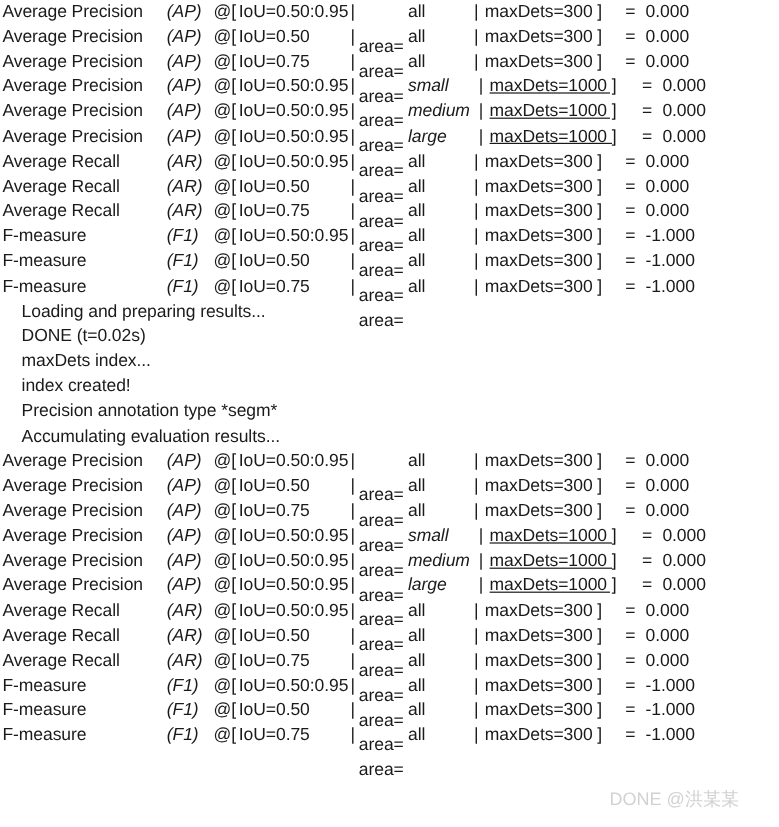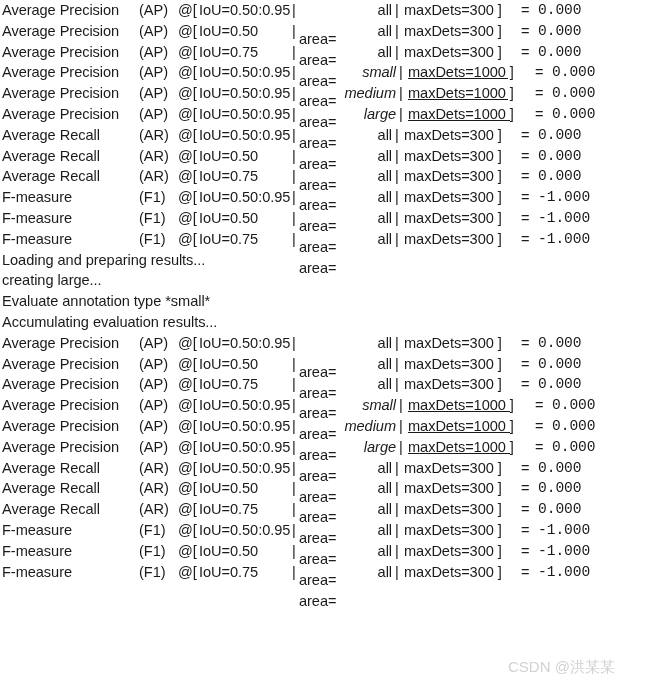--- a/index.html
+++ b/index.html
@@ -21,45 +21,45 @@
     padding: 0;
     box-sizing: border-box;
     border-radius: 32px;
   }
   .log-line {
     position: relative;
     height: 20.8px;
     line-height: 20.8px;
     font-size: 14.6px;
     white-space: pre;
-    padding-left: 2px;
+    padding-left: 18px;
     letter-spacing: -0.06px;
     color: #1a1a1a;
     font-family: "Liberation Sans", sans-serif;
   }
   
   .log-line.metric {
     padding-left: 0;
   }
   .col {
     position: absolute;
     top: 0;
     white-space: pre;
   }
   .c-metric  { left: 2px; }
-  .c-tag     { left: 139px; }
+  .c-tag     { left: 139px; font-style: italic; }
   .c-at      { left: 178px; }
   .c-iou     { left: 199px; }
   .c-bar1    { left: 292px; }
   .c-area    { left: 299px; margin-top: 29px; }
-  .c-areaval { left: 340px; text-align: right; width: 52px; }
+  .c-areaval { left: 340px; text-align: left; width: 52px; }
   .c-bar2    { left: 395px; }
   .c-dets    { left: 404px; }
   .c-eq      { left: 521px; }
-  .c-val     { left: 538px; font-family: Liberation Mono, monospace; }
+  .c-val     { left: 538px; }
 
   
   .log-line.wide .c-areaval { width: 56px; font-style: italic; }
   .log-line.wide .c-bar2    { left: 399px; }
   .log-line.wide .c-dets    { left: 408px; text-decoration: underline; }
   .log-line.wide .c-eq      { left: 535px; }
   .log-line.wide .c-val     { left: 552px; }
 
   #watermark {
     position: absolute;
@@ -84,30 +84,32 @@
       <div class="log-line metric wide"><span class="col c-metric">Average Precision</span><span class="col c-tag">(AP)</span><span class="col c-at">@[</span><span class="col c-iou">IoU=0.50:0.95</span><span class="col c-bar1">|</span><span class="col c-area">area=</span><span class="col c-areaval">small</span><span class="col c-bar2">|</span><span class="col c-dets">maxDets=1000 ]</span><span class="col c-eq">=</span><span class="col c-val">0.000</span></div>
       <div class="log-line metric wide"><span class="col c-metric">Average Precision</span><span class="col c-tag">(AP)</span><span class="col c-at">@[</span><span class="col c-iou">IoU=0.50:0.95</span><span class="col c-bar1">|</span><span class="col c-area">area=</span><span class="col c-areaval">medium</span><span class="col c-bar2">|</span><span class="col c-dets">maxDets=1000 ]</span><span class="col c-eq">=</span><span class="col c-val">0.000</span></div>
       <div class="log-line metric wide"><span class="col c-metric">Average Precision</span><span class="col c-tag">(AP)</span><span class="col c-at">@[</span><span class="col c-iou">IoU=0.50:0.95</span><span class="col c-bar1">|</span><span class="col c-area">area=</span><span class="col c-areaval">large</span><span class="col c-bar2">|</span><span class="col c-dets">maxDets=1000 ]</span><span class="col c-eq">=</span><span class="col c-val">0.000</span></div>
       <div class="log-line metric"><span class="col c-metric">Average Recall</span><span class="col c-tag">(AR)</span><span class="col c-at">@[</span><span class="col c-iou">IoU=0.50:0.95</span><span class="col c-bar1">|</span><span class="col c-area">area=</span><span class="col c-areaval">all</span><span class="col c-bar2">|</span><span class="col c-dets">maxDets=300 ]</span><span class="col c-eq">=</span><span class="col c-val">0.000</span></div>
       <div class="log-line metric"><span class="col c-metric">Average Recall</span><span class="col c-tag">(AR)</span><span class="col c-at">@[</span><span class="col c-iou">IoU=0.50</span><span class="col c-bar1">|</span><span class="col c-area">area=</span><span class="col c-areaval">all</span><span class="col c-bar2">|</span><span class="col c-dets">maxDets=300 ]</span><span class="col c-eq">=</span><span class="col c-val">0.000</span></div>
       <div class="log-line metric"><span class="col c-metric">Average Recall</span><span class="col c-tag">(AR)</span><span class="col c-at">@[</span><span class="col c-iou">IoU=0.75</span><span class="col c-bar1">|</span><span class="col c-area">area=</span><span class="col c-areaval">all</span><span class="col c-bar2">|</span><span class="col c-dets">maxDets=300 ]</span><span class="col c-eq">=</span><span class="col c-val">0.000</span></div>
       <div class="log-line metric"><span class="col c-metric">F-measure</span><span class="col c-tag">(F1)</span><span class="col c-at">@[</span><span class="col c-iou">IoU=0.50:0.95</span><span class="col c-bar1">|</span><span class="col c-area">area=</span><span class="col c-areaval">all</span><span class="col c-bar2">|</span><span class="col c-dets">maxDets=300 ]</span><span class="col c-eq">=</span><span class="col c-val">-1.000</span></div>
       <div class="log-line metric"><span class="col c-metric">F-measure</span><span class="col c-tag">(F1)</span><span class="col c-at">@[</span><span class="col c-iou">IoU=0.50</span><span class="col c-bar1">|</span><span class="col c-area">area=</span><span class="col c-areaval">all</span><span class="col c-bar2">|</span><span class="col c-dets">maxDets=300 ]</span><span class="col c-eq">=</span><span class="col c-val">-1.000</span></div>
       <div class="log-line metric"><span class="col c-metric">F-measure</span><span class="col c-tag">(F1)</span><span class="col c-at">@[</span><span class="col c-iou">IoU=0.75</span><span class="col c-bar1">|</span><span class="col c-area">area=</span><span class="col c-areaval">all</span><span class="col c-bar2">|</span><span class="col c-dets">maxDets=300 ]</span><span class="col c-eq">=</span><span class="col c-val">-1.000</span></div>
       <div class="log-line">Loading and preparing results...</div>
-      <div class="log-line">creating large...</div>
-      <div class="log-line">Evaluate annotation type *small*</div>
+      <div class="log-line">DONE (t=0.02s)</div>
+      <div class="log-line">maxDets index...</div>
+      <div class="log-line">index created!</div>
+      <div class="log-line">Precision annotation type *segm*</div>
       <div class="log-line">Accumulating evaluation results...</div>
       <div class="log-line metric"><span class="col c-metric">Average Precision</span><span class="col c-tag">(AP)</span><span class="col c-at">@[</span><span class="col c-iou">IoU=0.50:0.95</span><span class="col c-bar1">|</span><span class="col c-area">area=</span><span class="col c-areaval">all</span><span class="col c-bar2">|</span><span class="col c-dets">maxDets=300 ]</span><span class="col c-eq">=</span><span class="col c-val">0.000</span></div>
       <div class="log-line metric"><span class="col c-metric">Average Precision</span><span class="col c-tag">(AP)</span><span class="col c-at">@[</span><span class="col c-iou">IoU=0.50</span><span class="col c-bar1">|</span><span class="col c-area">area=</span><span class="col c-areaval">all</span><span class="col c-bar2">|</span><span class="col c-dets">maxDets=300 ]</span><span class="col c-eq">=</span><span class="col c-val">0.000</span></div>
       <div class="log-line metric"><span class="col c-metric">Average Precision</span><span class="col c-tag">(AP)</span><span class="col c-at">@[</span><span class="col c-iou">IoU=0.75</span><span class="col c-bar1">|</span><span class="col c-area">area=</span><span class="col c-areaval">all</span><span class="col c-bar2">|</span><span class="col c-dets">maxDets=300 ]</span><span class="col c-eq">=</span><span class="col c-val">0.000</span></div>
       <div class="log-line metric wide"><span class="col c-metric">Average Precision</span><span class="col c-tag">(AP)</span><span class="col c-at">@[</span><span class="col c-iou">IoU=0.50:0.95</span><span class="col c-bar1">|</span><span class="col c-area">area=</span><span class="col c-areaval">small</span><span class="col c-bar2">|</span><span class="col c-dets">maxDets=1000 ]</span><span class="col c-eq">=</span><span class="col c-val">0.000</span></div>
       <div class="log-line metric wide"><span class="col c-metric">Average Precision</span><span class="col c-tag">(AP)</span><span class="col c-at">@[</span><span class="col c-iou">IoU=0.50:0.95</span><span class="col c-bar1">|</span><span class="col c-area">area=</span><span class="col c-areaval">medium</span><span class="col c-bar2">|</span><span class="col c-dets">maxDets=1000 ]</span><span class="col c-eq">=</span><span class="col c-val">0.000</span></div>
       <div class="log-line metric wide"><span class="col c-metric">Average Precision</span><span class="col c-tag">(AP)</span><span class="col c-at">@[</span><span class="col c-iou">IoU=0.50:0.95</span><span class="col c-bar1">|</span><span class="col c-area">area=</span><span class="col c-areaval">large</span><span class="col c-bar2">|</span><span class="col c-dets">maxDets=1000 ]</span><span class="col c-eq">=</span><span class="col c-val">0.000</span></div>
       <div class="log-line metric"><span class="col c-metric">Average Recall</span><span class="col c-tag">(AR)</span><span class="col c-at">@[</span><span class="col c-iou">IoU=0.50:0.95</span><span class="col c-bar1">|</span><span class="col c-area">area=</span><span class="col c-areaval">all</span><span class="col c-bar2">|</span><span class="col c-dets">maxDets=300 ]</span><span class="col c-eq">=</span><span class="col c-val">0.000</span></div>
       <div class="log-line metric"><span class="col c-metric">Average Recall</span><span class="col c-tag">(AR)</span><span class="col c-at">@[</span><span class="col c-iou">IoU=0.50</span><span class="col c-bar1">|</span><span class="col c-area">area=</span><span class="col c-areaval">all</span><span class="col c-bar2">|</span><span class="col c-dets">maxDets=300 ]</span><span class="col c-eq">=</span><span class="col c-val">0.000</span></div>
       <div class="log-line metric"><span class="col c-metric">Average Recall</span><span class="col c-tag">(AR)</span><span class="col c-at">@[</span><span class="col c-iou">IoU=0.75</span><span class="col c-bar1">|</span><span class="col c-area">area=</span><span class="col c-areaval">all</span><span class="col c-bar2">|</span><span class="col c-dets">maxDets=300 ]</span><span class="col c-eq">=</span><span class="col c-val">0.000</span></div>
       <div class="log-line metric"><span class="col c-metric">F-measure</span><span class="col c-tag">(F1)</span><span class="col c-at">@[</span><span class="col c-iou">IoU=0.50:0.95</span><span class="col c-bar1">|</span><span class="col c-area">area=</span><span class="col c-areaval">all</span><span class="col c-bar2">|</span><span class="col c-dets">maxDets=300 ]</span><span class="col c-eq">=</span><span class="col c-val">-1.000</span></div>
       <div class="log-line metric"><span class="col c-metric">F-measure</span><span class="col c-tag">(F1)</span><span class="col c-at">@[</span><span class="col c-iou">IoU=0.50</span><span class="col c-bar1">|</span><span class="col c-area">area=</span><span class="col c-areaval">all</span><span class="col c-bar2">|</span><span class="col c-dets">maxDets=300 ]</span><span class="col c-eq">=</span><span class="col c-val">-1.000</span></div>
       <div class="log-line metric"><span class="col c-metric">F-measure</span><span class="col c-tag">(F1)</span><span class="col c-at">@[</span><span class="col c-iou">IoU=0.75</span><span class="col c-bar1">|</span><span class="col c-area">area=</span><span class="col c-areaval">all</span><span class="col c-bar2">|</span><span class="col c-dets">maxDets=300 ]</span><span class="col c-eq">=</span><span class="col c-val">-1.000</span></div>
     </div>
-  <div id="watermark">CSDN @洪某某</div>
+  <div id="watermark">DONE @洪某某</div>
 </div>
 
 </body></html>

